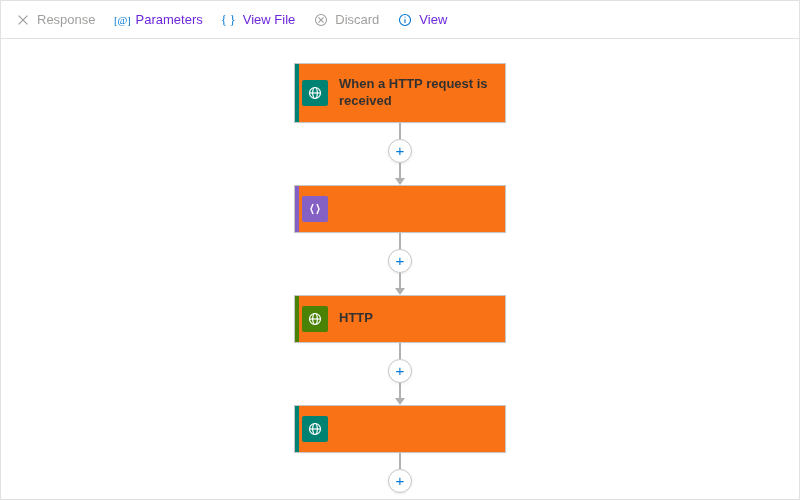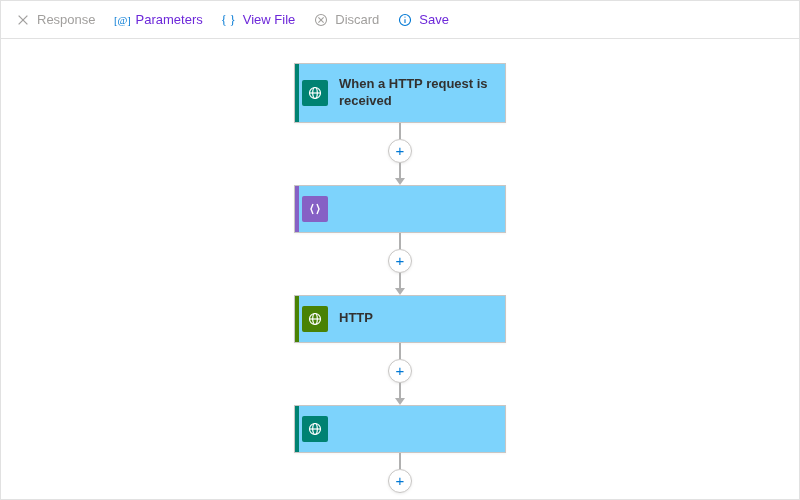--- a/index.html
+++ b/index.html
@@ -45,21 +45,21 @@
       padding-top: 24px;
     }
     .flow {
       display: flex;
       flex-direction: column;
       align-items: center;
     }
     .node {
       width: 212px;
       border: 1px solid #c8c6c4;
-      background: #7dd3fc;
+      background: #f97316;
       display: flex;
       align-items: stretch;
       cursor: pointer;
       box-shadow: 0 1px 2px rgba(0,0,0,0.04);
     }
     .node .accent {
       width: 4px;
       flex-shrink: 0;
     }
     .node .iconcell {
@@ -169,21 +169,21 @@
   </div>
 
   <div class="toolbar-btn blue">
     <span class="iconwrap">
       <svg width="14" height="14" viewBox="0 0 16 16" fill="none" stroke="#0078d4" stroke-width="1.3">
         <circle cx="8" cy="8" r="6.3"></circle>
         <line x1="8" y1="7" x2="8" y2="11.5"></line>
         <circle cx="8" cy="4.6" r="0.7" fill="#0078d4" stroke="none"></circle>
       </svg>
     </span>
-    <span class="lbl">Save</span>
+    <span class="lbl">View</span>
   </div>
 
 </div>
 
 <div class="canvas">
   <div class="flow">
 
     <div class="node">
       <div class="accent" style="background:#008272"></div>
       <div class="iconcell">

